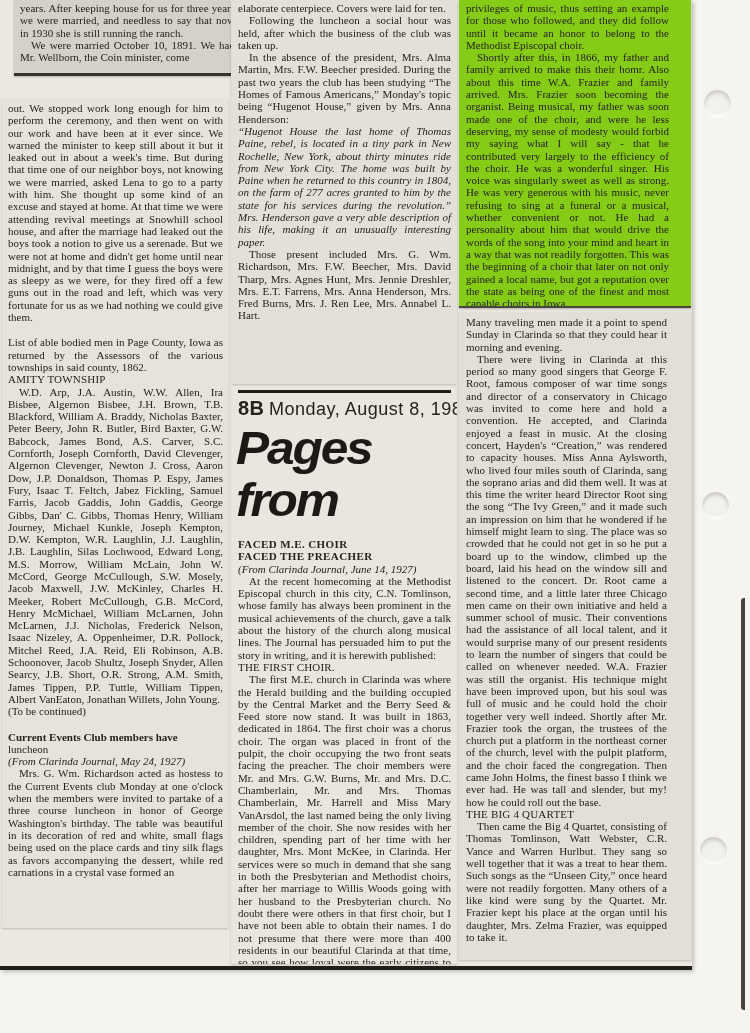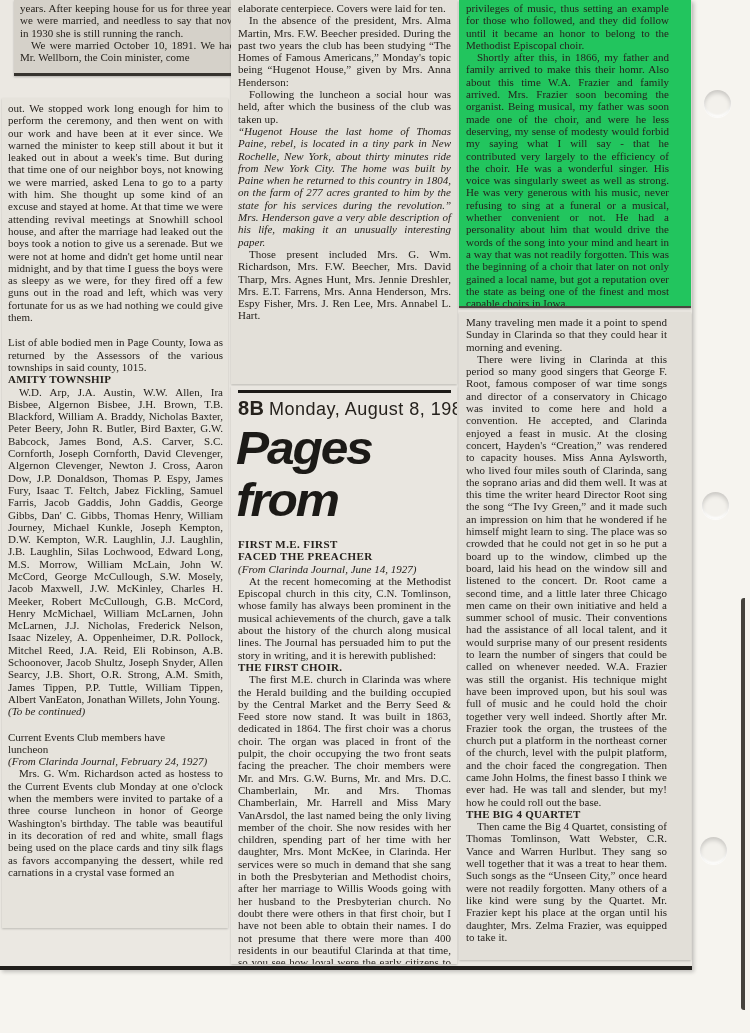--- a/index.html
+++ b/index.html
@@ -13,35 +13,35 @@
     position:absolute;left:0;top:0;width:692px;height:966px;
     background:#ebe8e2;
     border-bottom:4px solid #211f1c;
     box-shadow:2px 2px 4px rgba(0,0,0,0.22);
   }
   .clip{position:absolute;overflow:hidden;box-sizing:border-box;}
   .clip-left-top{left:14px;top:0;width:226px;height:76px;background:#d5d1c9;border-bottom:3px solid #36332e;padding:2px 5px 0 6px;box-shadow:0 1px 2px rgba(0,0,0,0.25);}
   .clip-left-main{left:2px;top:98px;width:226px;height:830px;background:#e6e3dc;padding:4px 5px 0 6px;box-shadow:0 1px 2px rgba(0,0,0,0.2);}
   .clip-mid-top{left:231px;top:0;width:226px;height:384px;background:#e3e0d9;padding:2px 6px 0 7px;box-shadow:0 1px 2px rgba(0,0,0,0.2);}
   .clip-mid-article{left:231px;top:386px;width:226px;height:578px;background:#e9e6e0;padding:0 6px 0 7px;box-shadow:0 1px 2px rgba(0,0,0,0.2);}
-  .clip-right-top{left:459px;top:0;width:232px;height:308px;background:#22c55e;border-bottom:2px solid #4a463f;padding:2px 22px 0 7px;box-shadow:0 1px 2px rgba(0,0,0,0.25);}
+  .clip-right-top{left:459px;top:0;width:232px;height:308px;background:#84cc16;border-bottom:2px solid #4a463f;padding:2px 22px 0 7px;box-shadow:0 1px 2px rgba(0,0,0,0.25);}
   .clip-right-main{left:459px;top:312px;width:232px;height:648px;background:#e2dfd8;padding:4px 24px 0 7px;box-shadow:0 1px 2px rgba(0,0,0,0.2);}
 
   .news p{margin:0;font-size:11px;line-height:12.3px;text-align:justify;}
   .indent{text-indent:11px;}
   .gap{margin-top:13px !important;}
   .ital{font-style:italic;}
-  .right-align{text-align:center;font-style:italic;}
+  .right-align{text-align:center;}
   .subhead{
-    margin:2px 0 1px 0;font-size:12.5px;line-height:15px;font-weight:bold;
+    margin:2px 0 1px 0;font-size:12.5px;line-height:15px;font-weight:normal;
     text-align:center;letter-spacing:0.2px;
   }
   .article-title{margin:0;font-size:12px;line-height:14.5px;font-weight:600;text-align:center;letter-spacing:0.4px;}
   .source-line{margin:0;font-size:11px;line-height:13px;font-style:italic;text-align:left;}
-  .club-head{margin:0;font-size:11.5px;line-height:13.5px;text-align:justify;}
+  .club-head{margin:0;font-size:11.5px;line-height:13.5px;text-align:justify;font-weight:bold;}
   .club-head2{margin:0;font-size:11.5px;line-height:13.5px;text-align:center;}
 
   .masthead{
     border-top:3px solid #1d1b18;
     padding-top:4px;margin-top:4px;
     font-family:"Liberation Sans", sans-serif;
     white-space:nowrap;
   }
   .masthead .pagenum{font-weight:bold;font-size:20px;letter-spacing:0.5px;}
   .masthead .mdate{font-size:18px;letter-spacing:0.5px;}
@@ -71,45 +71,45 @@
 
 <div class="sheet">
 
   <div class="clip clip-left-top news">
     <p>years. After keeping house for us for three years we were married, and needless to say that now in 1930 she is still running the ranch.</p>
     <p class="indent">We were married October 10, 1891. We had Mr. Wellborn, the Coin minister, come</p>
   </div>
 
   <div class="clip clip-left-main news">
     <p>out. We stopped work long enough for him to perform the ceremony, and then went on with our work and have been at it ever since. We warned the minister to keep still about it but it leaked out in about a week's time. But during that time one of our neighbor boys, not knowing we were married, asked Lena to go to a party with him. She thought up some kind of an excuse and stayed at home. At that time we were attending revival meetings at Snowhill school house, and after the marriage had leaked out the boys took a notion to give us a serenade. But we were not at home and didn't get home until near midnight, and by that time I guess the boys were as sleepy as we were, for they fired off a few guns out in the road and left, which was very fortunate for us as we had nothing we could give them.</p>
-    <p class="gap">List of able bodied men in Page County, Iowa as returned by the Assessors of the various townships in said county, 1015.</p>
+    <p class="gap">List of able bodied men in Page County, Iowa as returned by the Assessors of the various townships in said county, 1862.</p>
     <p class="subhead">AMITY TOWNSHIP</p>
     <p class="indent">W.D. Arp, J.A. Austin, W.W. Allen, Ira Bisbee, Algernon Bisbee, J.H. Brown, T.B. Blackford, William A. Braddy, Nicholas Baxter, Peter Beery, John R. Butler, Bird Baxter, G.W. Babcock, James Bond, A.S. Carver, S.C. Cornforth, Joseph Cornforth, David Clevenger, Algernon Clevenger, Newton J. Cross, Aaron Dow, J.P. Donaldson, Thomas P. Espy, James Fury, Isaac T. Feltch, Jabez Fickling, Samuel Farris, Jacob Gaddis, John Gaddis, George Gibbs, Dan' C. Gibbs, Thomas Henry, William Journey, Michael Kunkle, Joseph Kempton, D.W. Kempton, W.R. Laughlin, J.J. Laughlin, J.B. Laughlin, Silas Lochwood, Edward Long, M.S. Morrow, William McLain, John W. McCord, George McCullough, S.W. Mosely, Jacob Maxwell, J.W. McKinley, Charles H. Meeker, Robert McCullough, G.B. McCord, Henry McMichael, William McLarnen, John McLarnen, J.J. Nicholas, Frederick Nelson, Isaac Nizeley, A. Oppenheimer, D.R. Pollock, Mitchel Reed, J.A. Reid, Eli Robinson, A.B. Schoonover, Jacob Shultz, Joseph Snyder, Allen Searcy, J.B. Short, O.R. Strong, A.M. Smith, James Tippen, P.P. Tuttle, William Tippen, Albert VanEaton, Jonathan Willets, John Young.</p>
     <p class="right-align">(To be continued)</p>
     <p class="club-head gap">Current Events Club members have</p>
     <p class="club-head2">luncheon</p>
-    <p class="source-line">(From Clarinda Journal, February 24, 1927)</p>
+    <p class="source-line">(From Clarinda Journal, May 24, 1927)</p>
     <p class="indent">Mrs. G. Wm. Richardson acted as hostess to the Current Events club Monday at one o'clock when the members were invited to partake of a three course luncheon in honor of George Washington's birthday. The table was beautiful in its decoration of red and white, small flags being used on the place cards and tiny silk flags as favors accompanying the dessert, while red carnations in a crystal vase formed an</p>
   </div>
 
   <div class="clip clip-mid-top news">
     <p>elaborate centerpiece. Covers were laid for ten.</p>
+    <p class="indent">Following the luncheon a social hour was held, after which the business of the club was taken up.</p>
     <p class="indent">In the absence of the president, Mrs. Alma Martin, Mrs. F.W. Beecher presided. During the past two years the club has been studying “The Homes of Famous Americans,” Monday's topic being “Hugenot House,” given by Mrs. Anna Henderson:</p>
-    <p class="indent">Following the luncheon a social hour was held, after which the business of the club was taken up.</p>
     <p class="ital">“Hugenot House the last home of Thomas Paine, rebel, is located in a tiny park in New Rochelle, New York, about thirty minutes ride from New York City. The home was built by Paine when he returned to this country in 1804, on the farm of 277 acres granted to him by the state for his services during the revolution.” Mrs. Henderson gave a very able description of his life, making it an unusually interesting paper.</p>
-    <p class="indent">Those present included Mrs. G. Wm. Richardson, Mrs. F.W. Beecher, Mrs. David Tharp, Mrs. Agnes Hunt, Mrs. Jennie Dreshler, Mrs. E.T. Farrens, Mrs. Anna Henderson, Mrs. Espy Fisher, Mrs. J. Ren Lee, Mrs. Annabel L. Hart.</p>
+    <p class="indent">Those present included Mrs. G. Wm. Richardson, Mrs. F.W. Beecher, Mrs. David Tharp, Mrs. Agnes Hunt, Mrs. Jennie Dreshler, Mrs. E.T. Farrens, Mrs. Anna Henderson, Mrs. Fred Burns, Mrs. J. Ren Lee, Mrs. Annabel L. Hart.</p>
   </div>
 
   <div class="clip clip-mid-article news">
     <div class="masthead">
       <span class="pagenum">8B</span>
       <span class="mdate">Monday, August  8, 1983</span>
     </div>
     <div class="big-headline">Pages from</div>
-    <p class="article-title">FIRST M.E. FIRST</p>
+    <p class="article-title">FACED M.E. CHOIR</p>
     <p class="article-title">FACED THE PREACHER</p>
     <p class="source-line">(From Clarinda Journal, June 14, 1927)</p>
     <p class="indent">At the recent homecoming at the Methodist Episcopal church in this city, C.N. Tomlinson, whose family has always been prominent in the musical achievements of the church, gave a talk about the history of the church along musical lines. The Journal has persuaded him to put the story in writing, and it is herewith published:</p>
     <p class="subhead">THE FIRST CHOIR.</p>
     <p class="indent">The first M.E. church in Clarinda was where the Herald building and the building occupied by the Central Market and the Berry Seed &amp; Feed store now stand. It was built in 1863, dedicated in 1864. The first choir was a chorus choir. The organ was placed in front of the pulpit, the choir occupying the two front seats facing the preacher. The choir members were Mr. and Mrs. G.W. Burns, Mr. and Mrs. D.C. Chamberlain, Mr. and Mrs. Thomas Chamberlain, Mr. Harrell and Miss Mary VanArsdol, the last named being the only living member of the choir. She now resides with her children, spending part of her time with her daughter, Mrs. Mont McKee, in Clarinda. Her services were so much in demand that she sang in both the Presbyterian and Methodist choirs, after her marriage to Willis Woods going with her husband to the Presbyterian church. No doubt there were others in that first choir, but I have not been able to obtain their names. I do not presume that there were more than 400 residents in our beautiful Clarinda at that time, so you see how loyal were the early citizens to the advantages and</p>
   </div>
 
   <div class="clip clip-right-top news">
     <p>privileges of music, thus setting an example for those who followed, and they did follow until it became an honor to belong to the Methodist Episcopal choir.</p>
     <p class="indent">Shortly after this, in 1866, my father and family arrived to make this their homr. Also about this time W.A. Frazier and family arrived. Mrs. Frazier soon becoming the organist. Being musical, my father was soon made one of the choir, and were he less deserving, my sense of modesty would forbid my saying what I will say - that he contributed very largely to the efficiency of the choir. He was a wonderful singer. His voice was singularly sweet as well as strong. He was very generous with his music, never refusing to sing at a funeral or a musical, whether convenient or not. He had a personality about him that would drive the words of the song into your mind and heart in a way that was not readily forgotten. This was the beginning of a choir that later on not only gained a local name, but got a reputation over the state as being one of the finest and most capable choirs in Iowa.</p>

